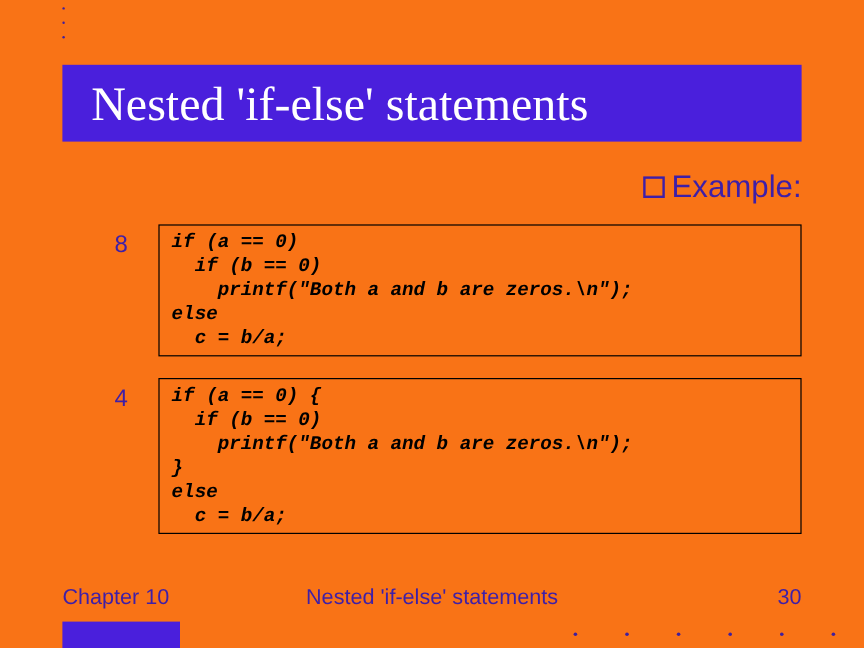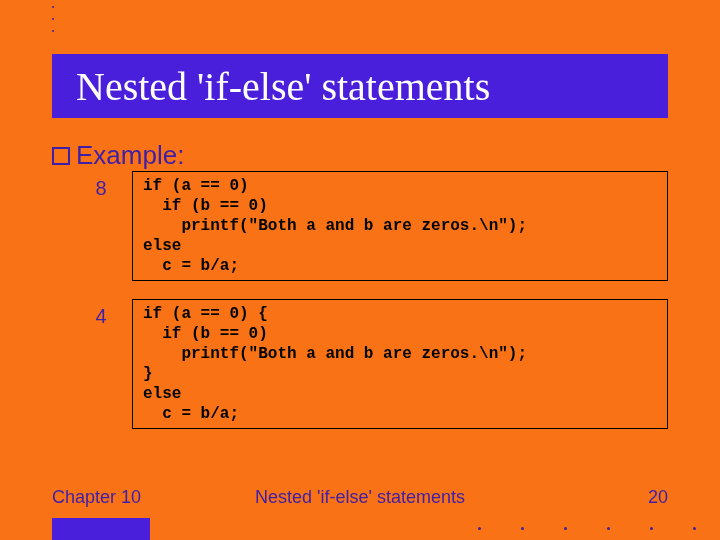--- a/index.html
+++ b/index.html
@@ -52,20 +52,22 @@
   .body-area {
     position: absolute;
     top: 140px;
     left: 52px;
     width: 616px;
   }
   .bullet-line {
     display: flex;
     align-items: center;
     gap: 6px;
+    margin-bottom: 16px;
+    justify-content: flex-end;
   }
   .bullet-square {
     width: 18px;
     height: 18px;
     border: 2px solid #3e1fa8;
     position: relative;
     flex-shrink: 0;
   }
   
   .bullet-label {
@@ -92,20 +94,21 @@
   .code-box {
     border: 1px solid #000000;
     padding: 4px 10px 4px 10px;
     width: 560px;
     font-family: "Courier New", monospace;
     font-size: 16px;
     font-weight: bold;
     color: #000000;
     line-height: 1.25;
     white-space: pre;
+    font-style: italic;
   }
   
   .footer {
     position: absolute;
     bottom: 32px;
     left: 52px;
     width: 616px;
     display: flex;
     justify-content: space-between;
     align-items: center;
@@ -177,21 +180,21 @@
 }
 else
   c = b/a;</div>
     </div>
 
   </div>
 
   <div class="footer">
     <div>Chapter 10</div>
     <div class="center">Nested 'if-else' statements</div>
-    <div>20</div>
+    <div>30</div>
   </div>
 
   <div class="bl-block"></div>
 
   <div class="br-dots">
     <span></span>
       <span></span>
       <span></span>
       <span></span>
       <span></span>

